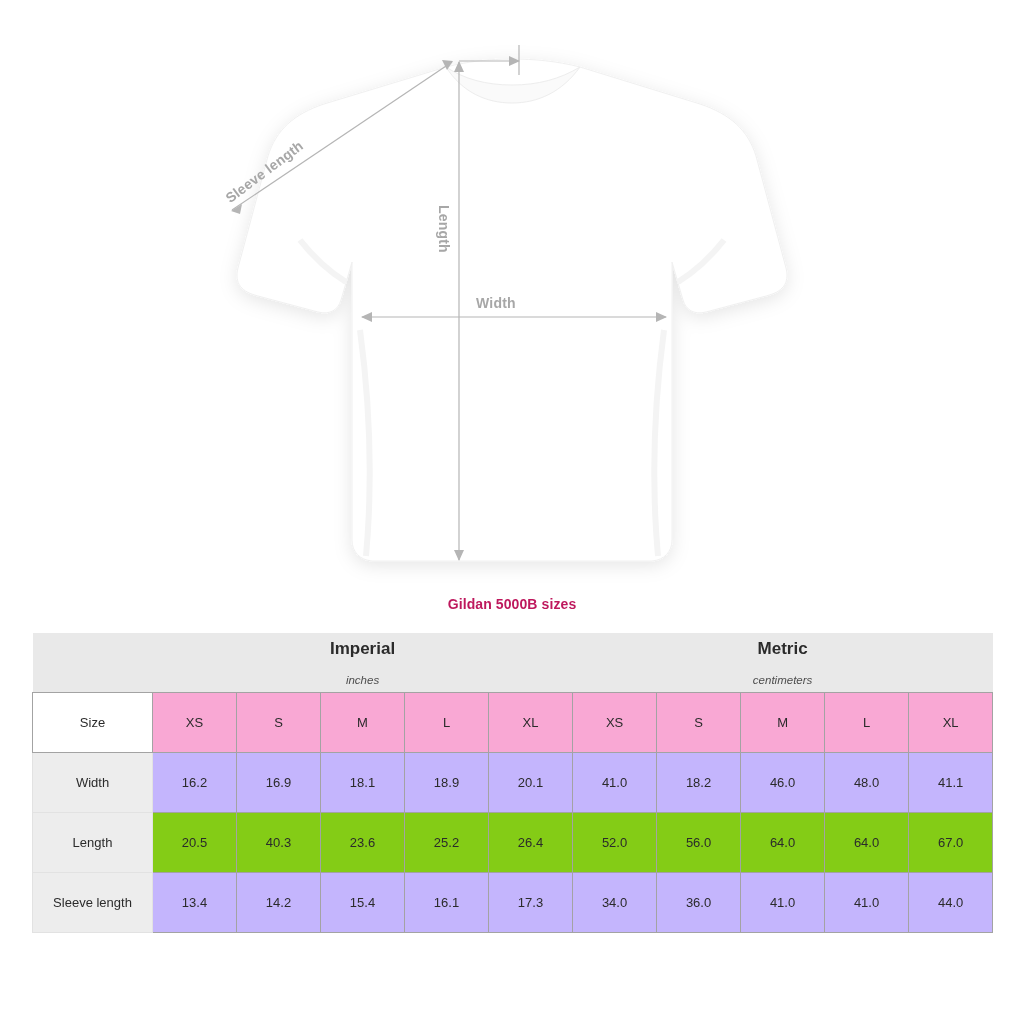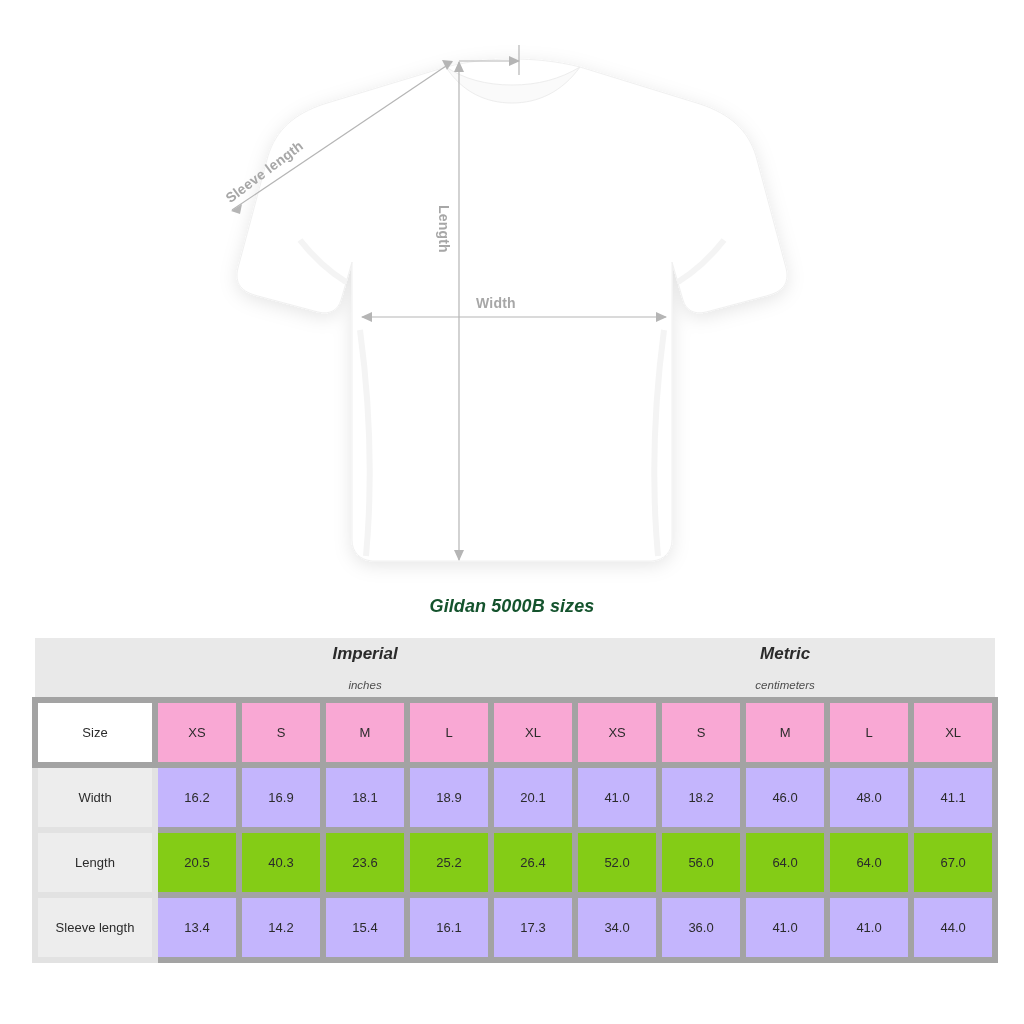--- a/index.html
+++ b/index.html
@@ -57,60 +57,58 @@
     transform: rotate(-37deg);
     transform-origin: left bottom;
   }
 
   
   .title-block {
     text-align: center;
     margin-top: 6px;
   }
   .chart-title {
-    font-size: 18px;
-    font-weight: bold;
-    color: #14532d;
+    font-size: 14px;
+    font-weight: bold;
+    color: #be185d;
     letter-spacing: 0.1px;
-    font-style: italic;
   }
   .chart-note {
     font-size: 12.5px;
     font-style: italic;
     color: #4a4a4a;
     margin-top: 9px;
   }
 
   
   .table-wrap {
     margin: 21px 32px 0 32px;
   }
   table.size-table {
     border-collapse: collapse;
     width: 960px;
     table-layout: fixed;
   }
   table.size-table td,
   table.size-table th {
-    border: 6px solid #a3a3a3;
+    border: 1px solid #a3a3a3;
     text-align: center;
     font-size: 13px;
     color: #2b2b2b;
     font-weight: normal;
     height: 59px;
     padding: 0;
   }
   .unit-head {
     background: #e9e9e9;
     border: none !important;
     height: 78px;
   }
   .unit-head .unit-name {
     font-size: 17px;
-    font-style: italic;
     font-weight: bold;
     color: #2b2b2b;
     display: block;
     line-height: 1.15;
   }
   .unit-head .unit-sub {
     font-size: 11.5px;
     font-style: italic;
     color: #4d4d4d;
     display: block;

